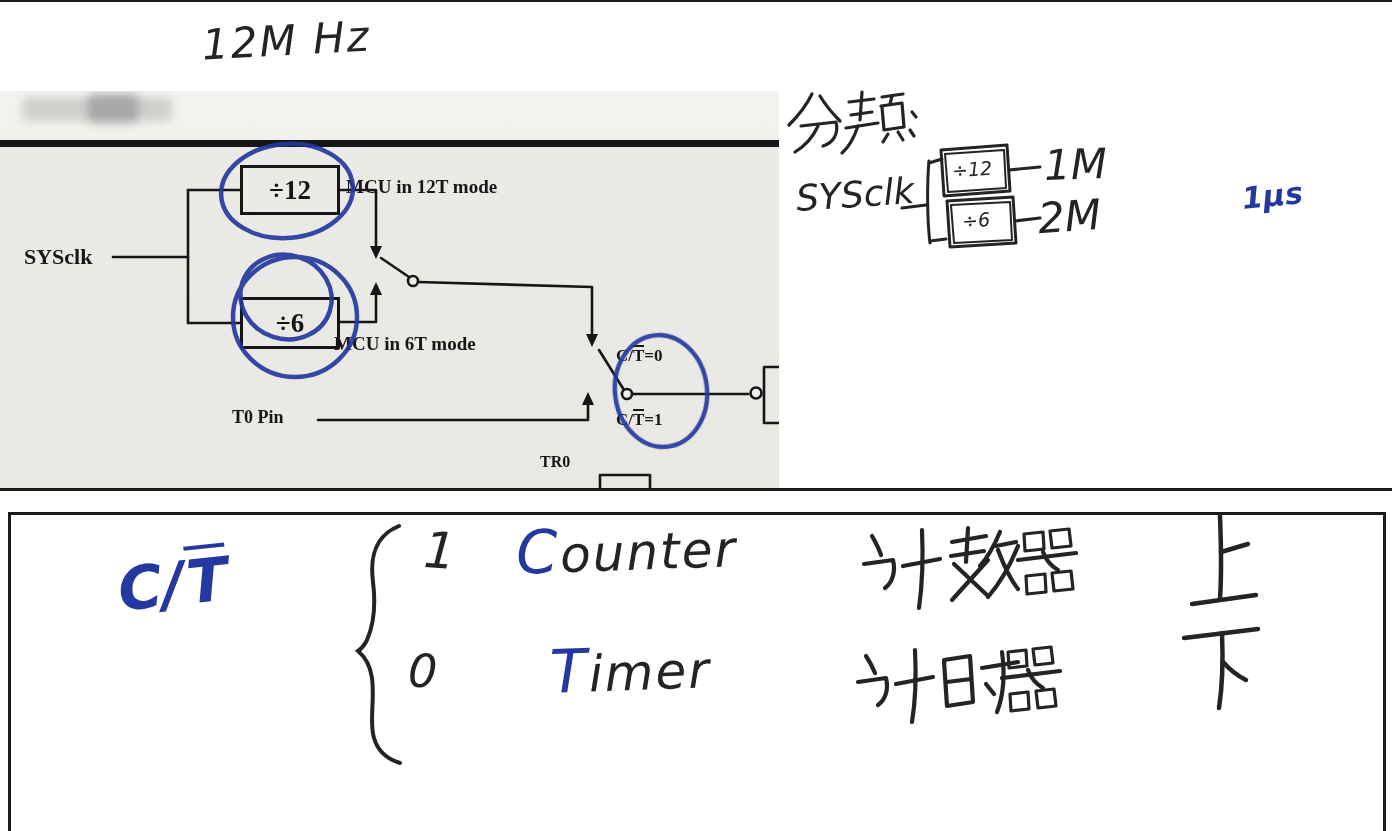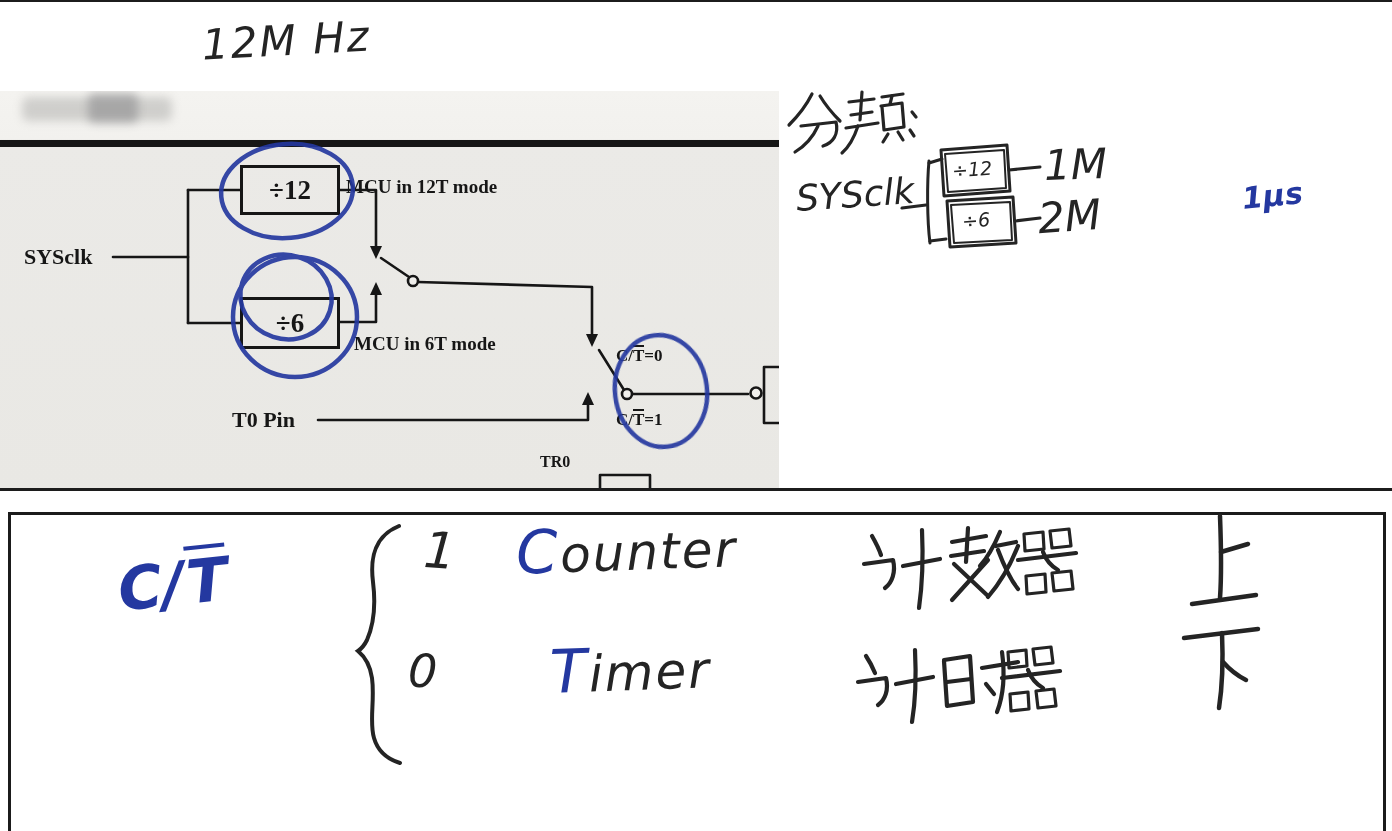--- a/index.html
+++ b/index.html
@@ -25,22 +25,22 @@
   .s2 { left:88px; top:2px; width:50px; height:30px; background:#77777a; opacity:.45; }
 
   .divbox { position:absolute; border:3px solid #161616; display:flex; align-items:center;
             justify-content:center; font-family:"Liberation Serif",serif; font-weight:700;
             font-size:27px; color:#161616; }
   .d12 { left:240px; top:74px; width:100px; height:50px; }
   .d6  { left:240px; top:206px; width:100px; height:52px; }
 
   .lbl-sysclk { left:24px;  top:153px; font-size:22px; }
   .lbl-mode12 { left:346px; top:85px;  font-size:19px; }
-  .lbl-mode6  { left:346px; top:242px; font-size:19px;margin-left:8px; }
-  .lbl-t0pin  { left:232px; top:316px; font-size:22px; }
+  .lbl-mode6  { left:326px; top:242px; font-size:19px;margin-left:8px; }
+  .lbl-t0pin  { left:232px; top:316px; font-size:18px; }
   .lbl-ct0    { left:616px; top:254px; font-size:17px; }
   .lbl-ct1    { left:616px; top:318px; font-size:17px; }
   .lbl-tr0    { left:540px; top:362px; font-size:16px; }
   .ovp { display:inline-block; border-top:2px solid #161616; line-height:1.05; }
 
   .scan-svg { position:absolute; left:0; top:0; width:779px; height:398px; }
 
   
   .side-sysclk { left:796px;  top:174px; font-size:36px; transform:rotate(-4deg); }
   .side-d12    { left:952px;  top:158px; font-size:19px; transform:rotate(-4deg); }

